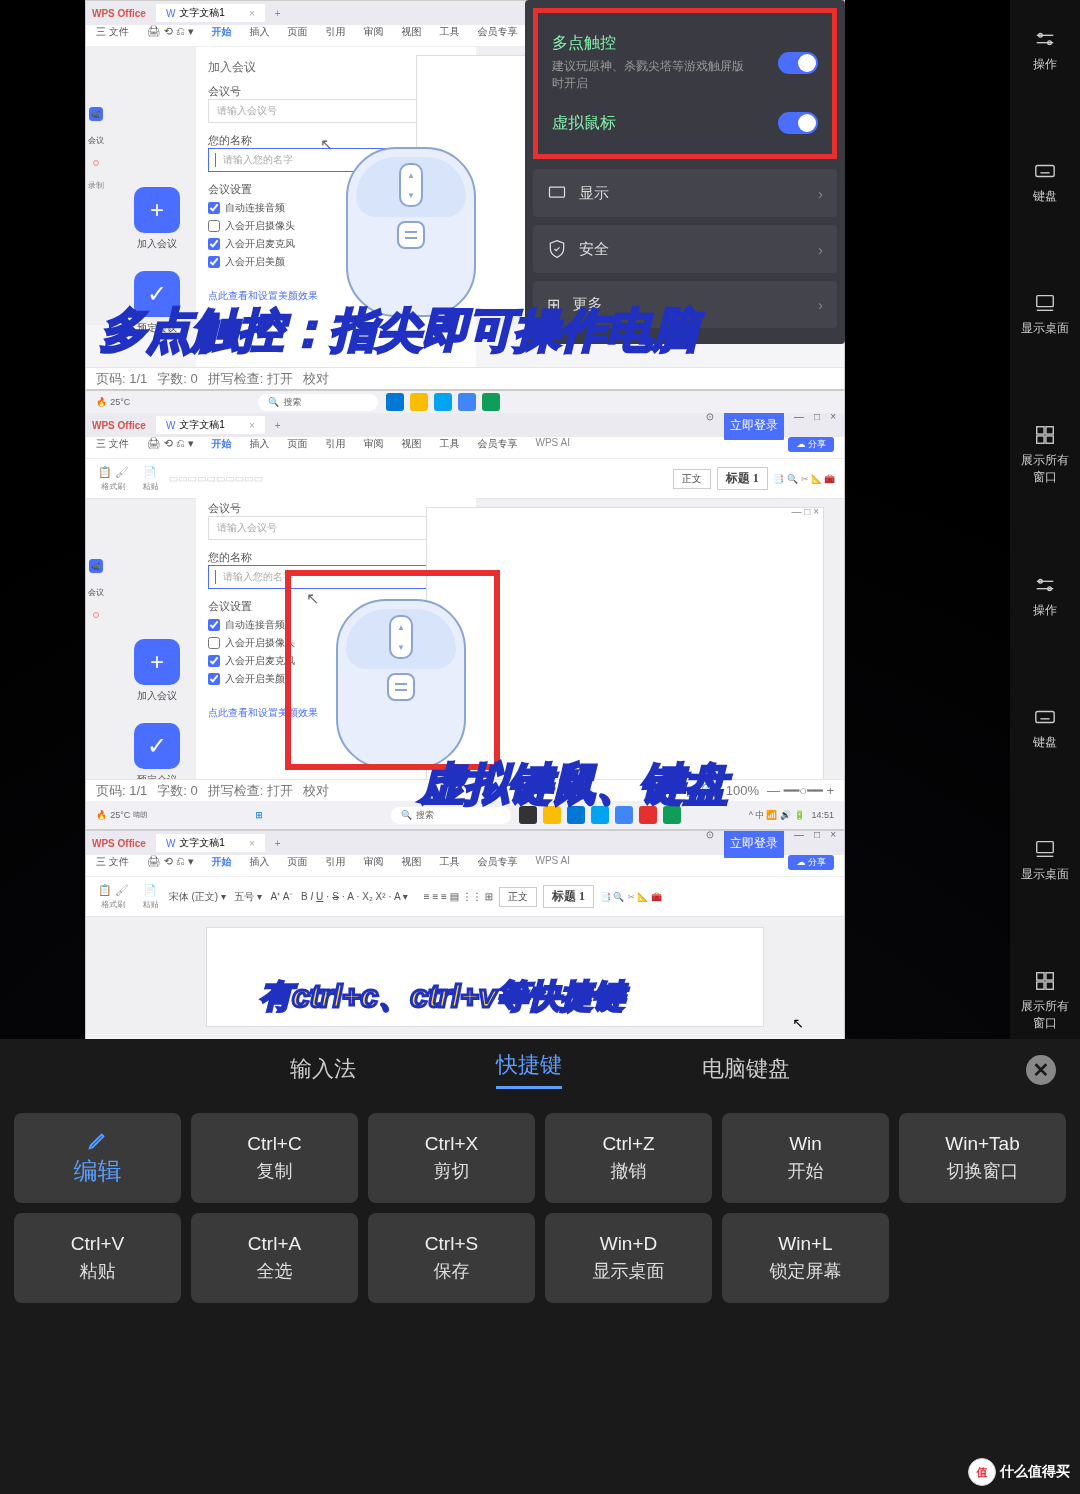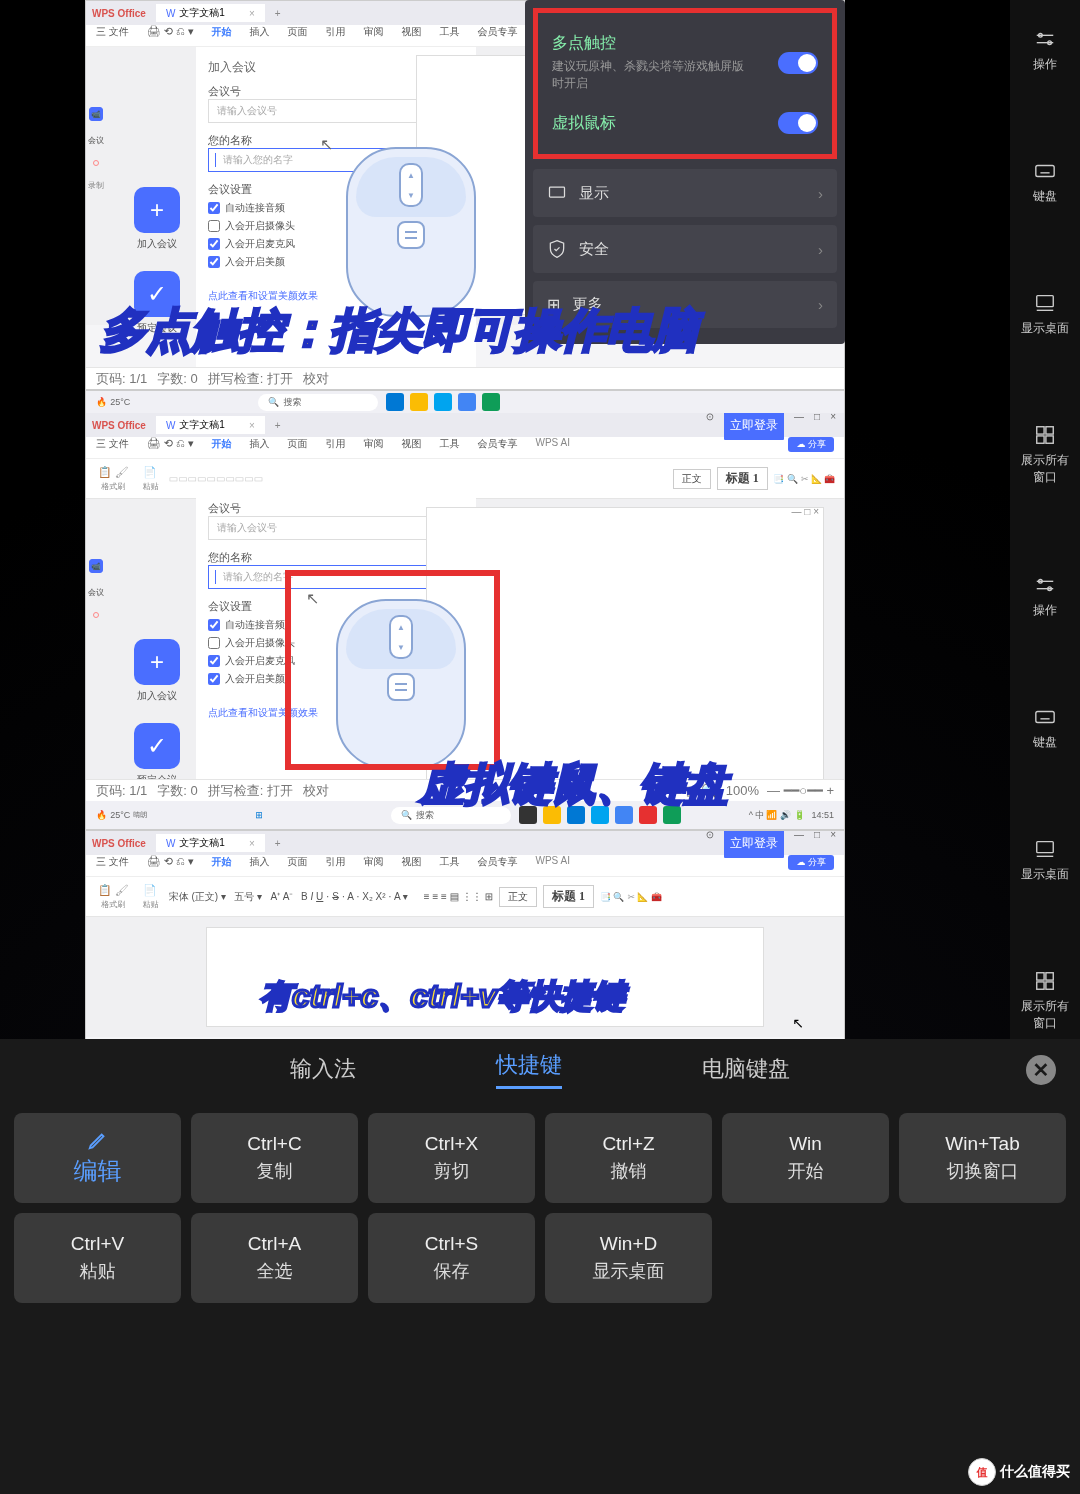--- a/index.html
+++ b/index.html
@@ -572,19 +572,23 @@
         <span class="kk-sub">全选</span>
       </div>
     <div class="kbd-key">
         <span class="kk-main">Ctrl+S</span>
         <span class="kk-sub">保存</span>
       </div>
     <div class="kbd-key">
         <span class="kk-main">Win+D</span>
         <span class="kk-sub">显示桌面</span>
       </div>
+    <div class="kbd-key">
+        <span class="kk-main">Win+L</span>
+        <span class="kk-sub">锁定屏幕</span>
+      </div>
   </div>
 </div>
 
 <div class="watermark">
   <div class="wm-circle">值</div>
   <div class="wm-text">什么值得买</div>
 </div>
 
 </body></html>

